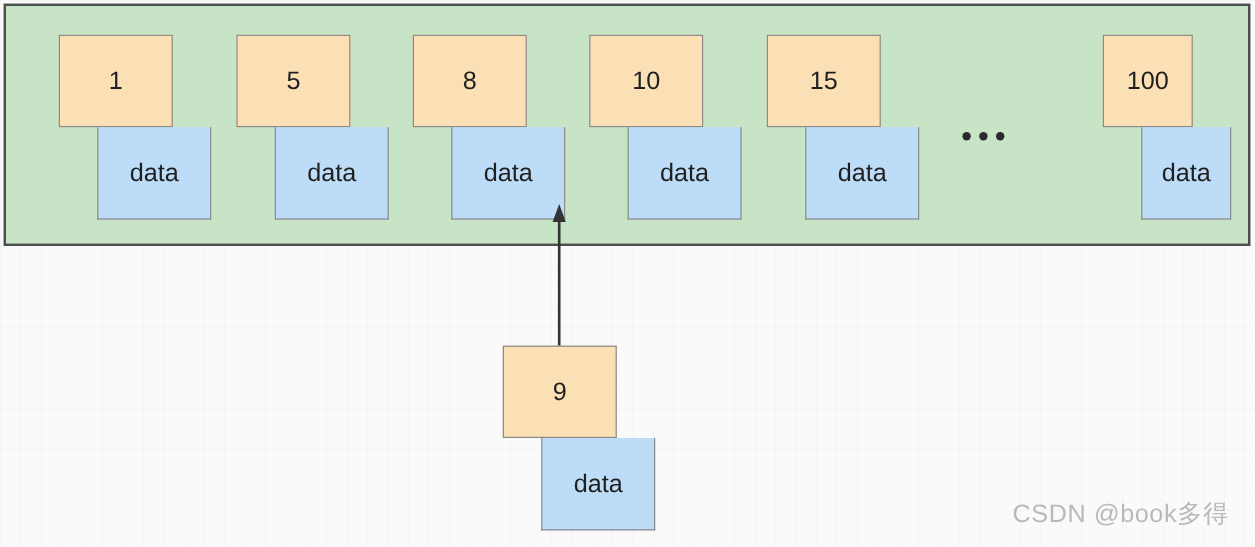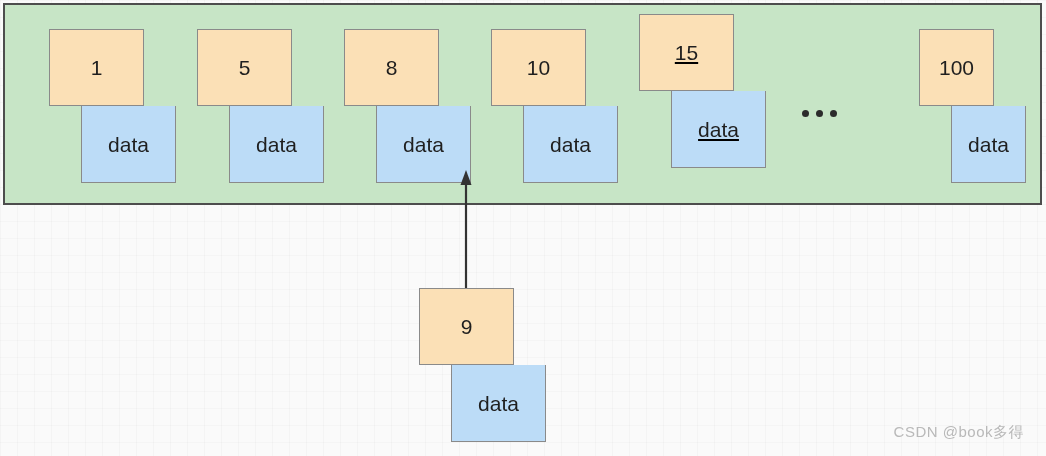--- a/index.html
+++ b/index.html
@@ -86,21 +86,21 @@
     width: 44px;
     height: 130px;
     pointer-events: none;
   }
 
   
   #watermark {
     position: absolute;
     right: 22px;
     bottom: 14px;
-    font-size: 15px;
+    font-size: 21px;
     color: #b9b9b9;
     letter-spacing: 0.5px;
     white-space: nowrap;
   }
 </style>
 </head>
 <body>
 
 <div id="canvas">
 
@@ -119,21 +119,21 @@
   <div class="node" style="left:344px; top:29px;">
     <div class="cell key">8</div>
     <div class="cell val">data</div>
   </div>
 
   <div class="node" style="left:491px; top:29px;">
     <div class="cell key">10</div>
     <div class="cell val">data</div>
   </div>
 
-  <div class="node" style="left:639px; top:14px;text-decoration:underline;">
+  <div class="node" style="left:639px; top:29px;">
     <div class="cell key">15</div>
     <div class="cell val">data</div>
   </div>
 
   <div class="node" style="left:899px; top:29px;padding-left:20px;">
     <div class="cell key">100</div>
     <div class="cell val">data</div>
   </div>
 
   <div id="ellipsis">

